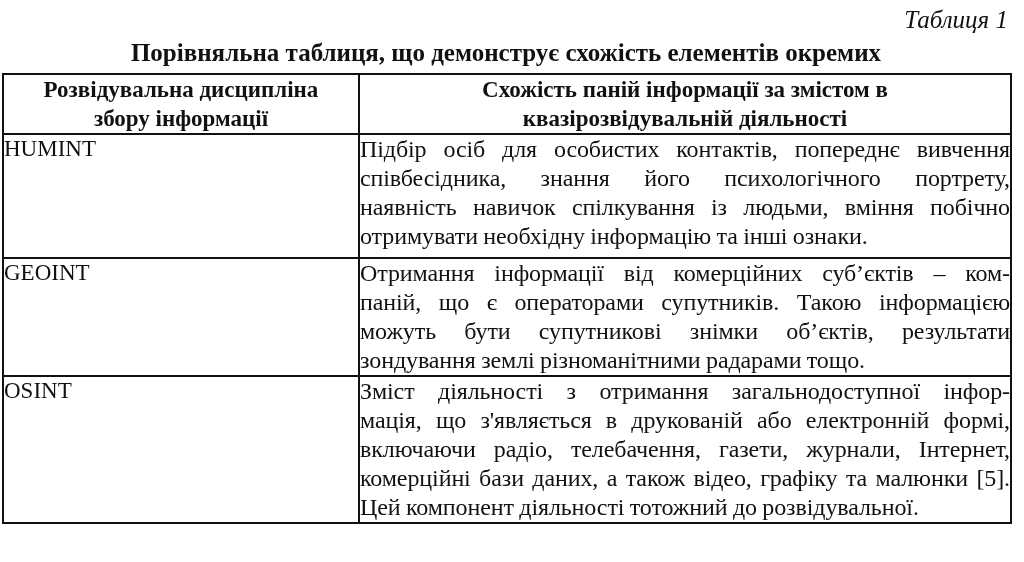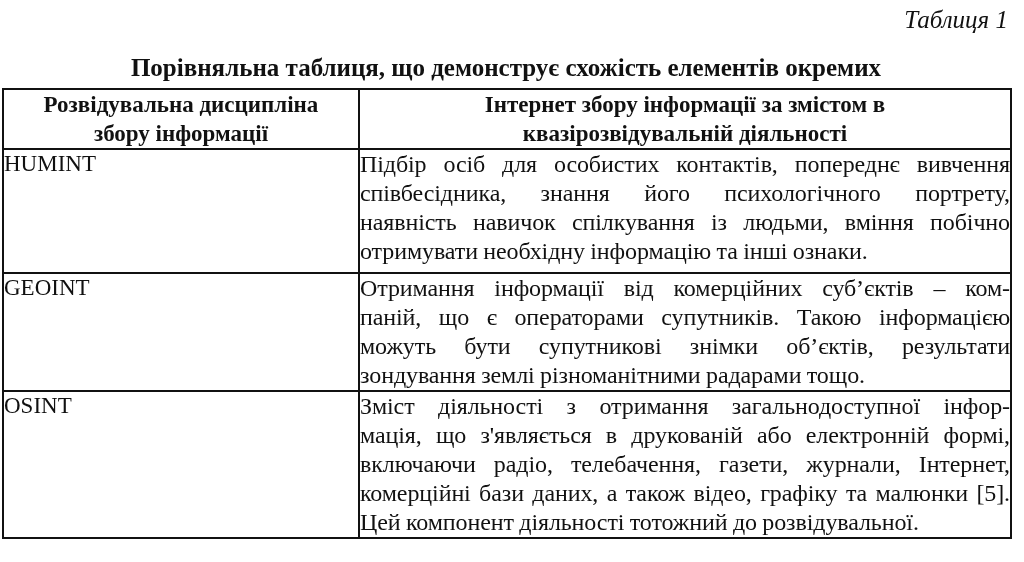--- a/index.html
+++ b/index.html
@@ -23,21 +23,21 @@
     font-size: 25px;
     line-height: 30px;
     padding-right: 2px;
   }
   .doc-title {
     width: 1008px;
     text-align: center;
     font-weight: bold;
     font-size: 25px;
     line-height: 31px;
-    margin-top: 17px;
+    margin-top: 2px;
   }
   table.cmp {
     margin-top: 5px;
     width: 1008px;
     table-layout: fixed;
     border-collapse: collapse;
   }
   table.cmp th, table.cmp td {
     border: 2px solid #111111;
     vertical-align: top;
@@ -97,21 +97,21 @@
       <col class="c2">
     </colgroup>
 
     <tbody>
         <tr class="hdr">
       <th class="hcell">
         <div>Розвідувальна дисципліна</div>
         <div>збору інформації</div>
       </th>
       <th class="hcell">
-        <div>Інтернет збору інформації за змістом в</div>
+        <div>Схожість паній інформації за змістом в</div>
         <div>квазірозвідувальній діяльності</div>
       </th>
     </tr>
 
     <tr class="row-humint">
       <td class="disc-cell">
         <span>HUMINT</span>
       </td>
       <td class="desc-cell">
         <div class="jline">Підбір осіб для особистих контактів, попереднє вивчення</div>

